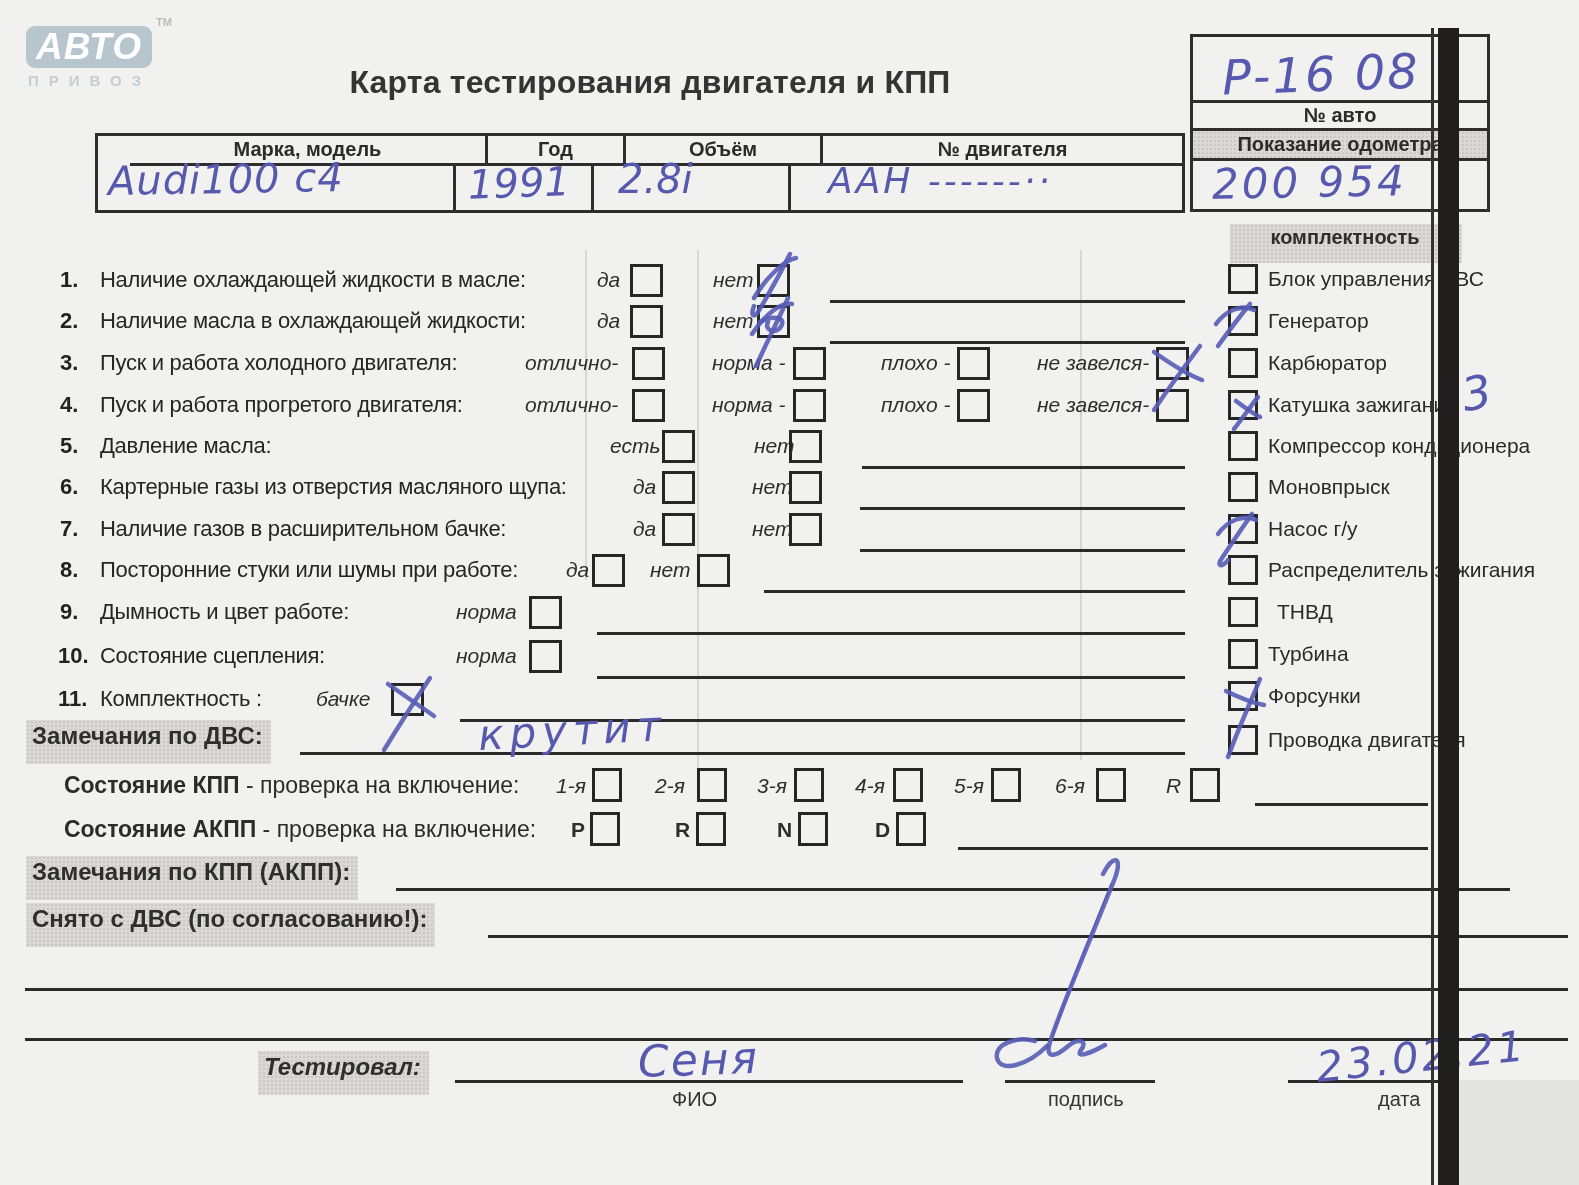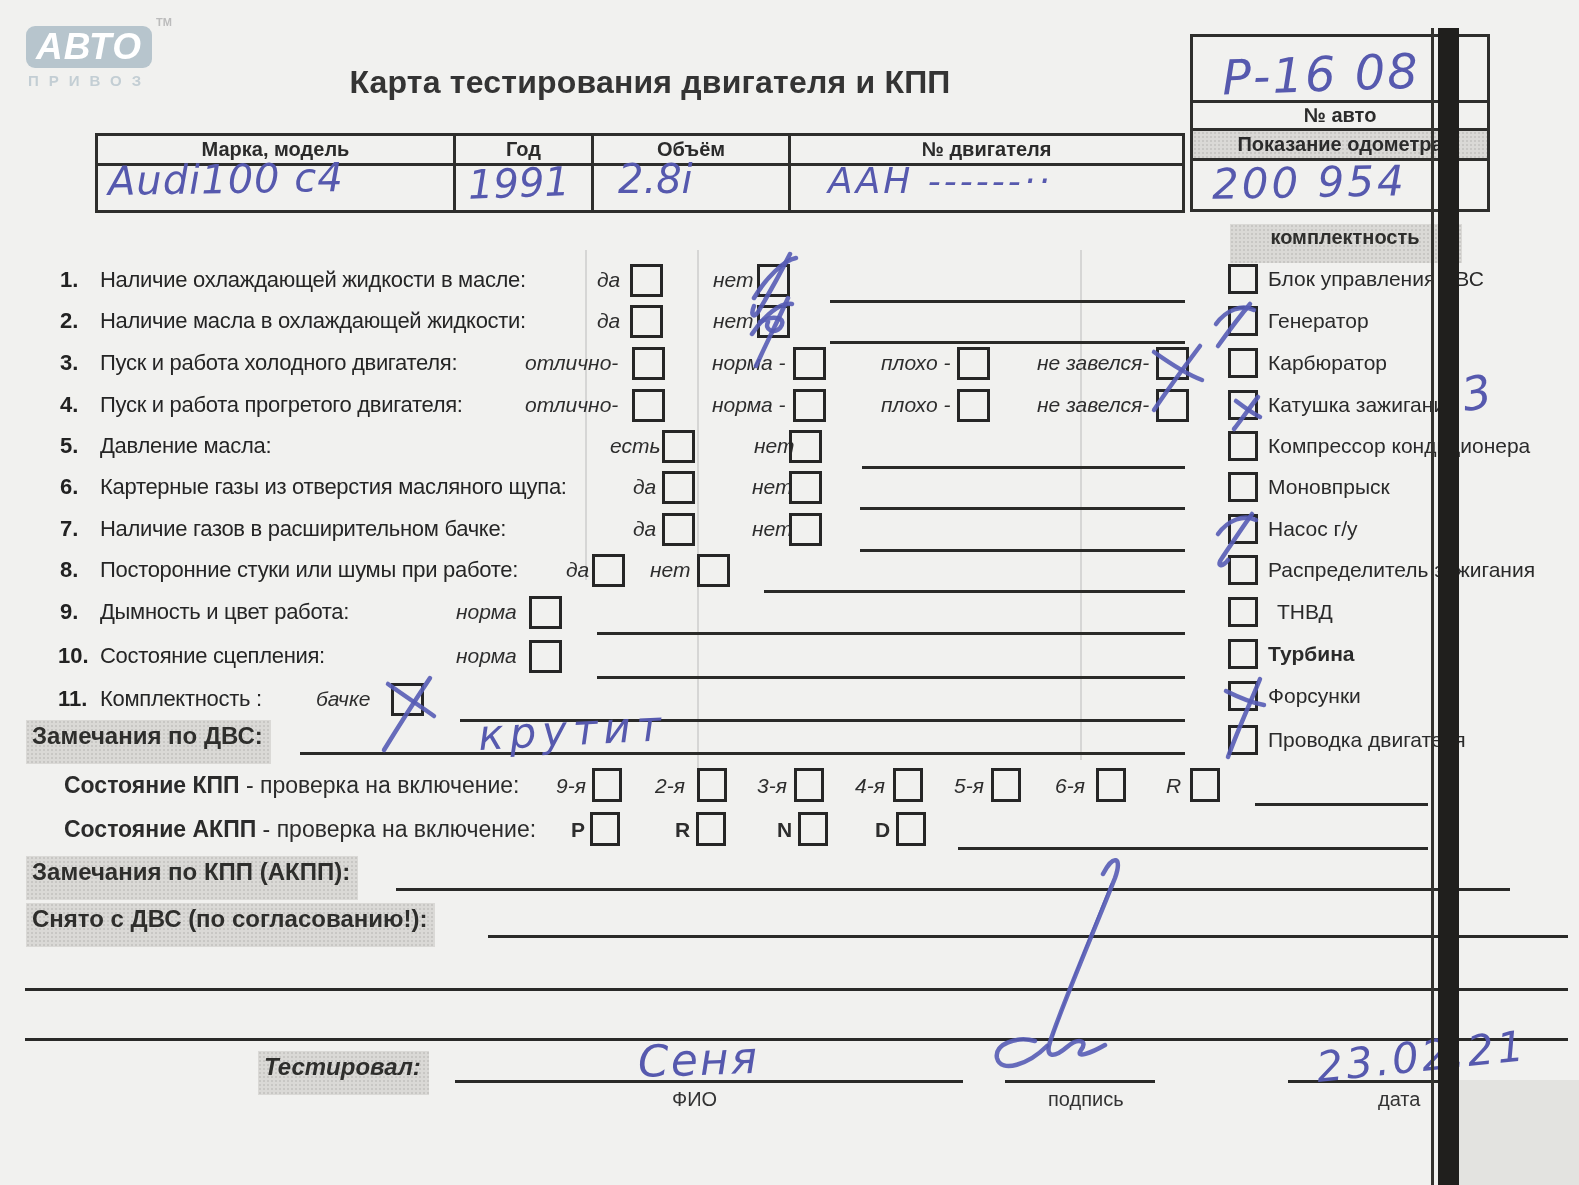--- a/index.html
+++ b/index.html
@@ -59,21 +59,21 @@
   <div class="frame" style="left:1190px;top:34px;width:300px;height:178px;">
     <div class="row-divider" style="height:63px;"></div>
     <div class="cell-head row-divider" style="height:28px;">№ авто</div>
     <div class="cell-head row-divider shade" style="height:30px;">Показание одометра</div>
     <div style="height:48px;"></div>
   </div>
   <div class="hand" style="left:1222px;top:46px;font-size:48px;letter-spacing:2px;transform:rotate(-2deg);">Р-16 08</div>
   <div class="hand" style="left:1212px;top:158px;font-size:42px;letter-spacing:3px;transform:rotate(-1deg);">200 954</div>
 
   <div class="frame" style="left:95px;top:133px;width:1090px;height:80px;">
-    <div class="vt-row row-divider" style="height:27px;">
+    <div class="vt-row row-divider" style="height:27px;margin-left:32px;">
       <div class="vt-c cell-head" style="width:358px;">Марка, модель</div>
       <div class="vt-c cell-head" style="width:138px;">Год</div>
       <div class="vt-c cell-head" style="width:197px;">Объём</div>
       <div class="vt-c cell-head" style="flex:1;">№ двигателя</div>
     </div>
     <div class="vt-row" style="height:47px;">
       <div class="vt-c" style="width:358px;"></div>
       <div class="vt-c" style="width:138px;"></div>
       <div class="vt-c" style="width:197px;"></div>
       <div class="vt-c" style="flex:1;"></div>
@@ -167,21 +167,21 @@
 
   <div class="num" style="left:60px;top:557px;">8.</div>
   <div class="ilabel" style="left:100px;top:557px;">Посторонние стуки или шумы при работе:</div>
   <div class="opt" style="left:566px;top:558px;">да</div>
   <div class="cb" style="left:592px;top:554px;"></div>
   <div class="opt" style="left:650px;top:558px;">нет</div>
   <div class="cb" style="left:697px;top:554px;"></div>
   <div class="hline" style="left:764px;top:590px;width:421px;"></div>
 
   <div class="num" style="left:60px;top:599px;">9.</div>
-  <div class="ilabel" style="left:100px;top:599px;">Дымность и цвет работа:</div>
+  <div class="ilabel" style="left:100px;top:599px;">Дымность и цвет работе:</div>
   <div class="opt" style="left:456px;top:600px;">норма</div>
   <div class="cb" style="left:529px;top:596px;"></div>
   <div class="hline" style="left:597px;top:632px;width:588px;"></div>
 
   <div class="num" style="left:58px;top:643px;">10.</div>
   <div class="ilabel" style="left:100px;top:643px;">Состояние сцепления:</div>
   <div class="opt" style="left:456px;top:644px;">норма</div>
   <div class="cb" style="left:529px;top:640px;"></div>
   <div class="hline" style="left:597px;top:676px;width:588px;"></div>
 
@@ -229,38 +229,38 @@
       <path d="M40 8 C 30 22, 18 40, 10 52 C 4 60, 10 62, 16 54"></path>
   </svg>
 
   <div class="cbs" style="left:1228px;top:555px;"></div>
   <div class="eqlabel" style="left:1268px;top:558px;">Распределитель зажигания</div>
 
   <div class="cbs" style="left:1228px;top:597px;"></div>
   <div class="eqlabel" style="left:1268px;top:600px;margin-left:9px;">ТНВД</div>
 
   <div class="cbs" style="left:1228px;top:639px;"></div>
-  <div class="eqlabel" style="left:1268px;top:642px;font-weight:bold;">Турбина</div>
+  <div class="eqlabel" style="left:1268px;top:642px;">Турбина</div>
 
   <div class="cbs" style="left:1228px;top:681px;"></div>
   <div class="eqlabel" style="left:1268px;top:684px;">Форсунки</div>
   <svg class="mark" style="left:1218px;top:673px;" width="62" height="102" viewBox="0 0 62 102">
     <path d="M8 18 C 20 24, 34 30, 46 32"></path>
       <path d="M42 6 C 34 26, 20 56, 10 84"></path>
   </svg>
 
   <div class="cbs" style="left:1228px;top:725px;"></div>
   <div class="eqlabel" style="left:1268px;top:728px;">Проводка двигателя</div>
 
   <div class="chip shade" style="left:26px;top:720px;">Замечания по ДВС:</div>
   <div class="hline" style="left:300px;top:752px;width:885px;"></div>
   <div class="hand" style="left:478px;top:706px;font-size:42px;letter-spacing:6px;transform:rotate(-3deg);">крутит</div>
 
   <div class="abs" style="left:64px;top:772px;font-size:23px;white-space:nowrap;"><b>Состояние КПП</b><span> - проверка на включение:</span></div>
-  <div class="opt" style="left:556px;top:774px;">9-я</div>
+  <div class="opt" style="left:556px;top:774px;">1-я</div>
   <div class="cbt" style="left:592px;top:768px;"></div>
   <div class="opt" style="left:655px;top:774px;">2-я</div>
   <div class="cbt" style="left:697px;top:768px;"></div>
   <div class="opt" style="left:757px;top:774px;">3-я</div>
   <div class="cbt" style="left:794px;top:768px;"></div>
   <div class="opt" style="left:855px;top:774px;">4-я</div>
   <div class="cbt" style="left:893px;top:768px;"></div>
   <div class="opt" style="left:954px;top:774px;">5-я</div>
   <div class="cbt" style="left:991px;top:768px;"></div>
   <div class="opt" style="left:1055px;top:774px;">6-я</div>

